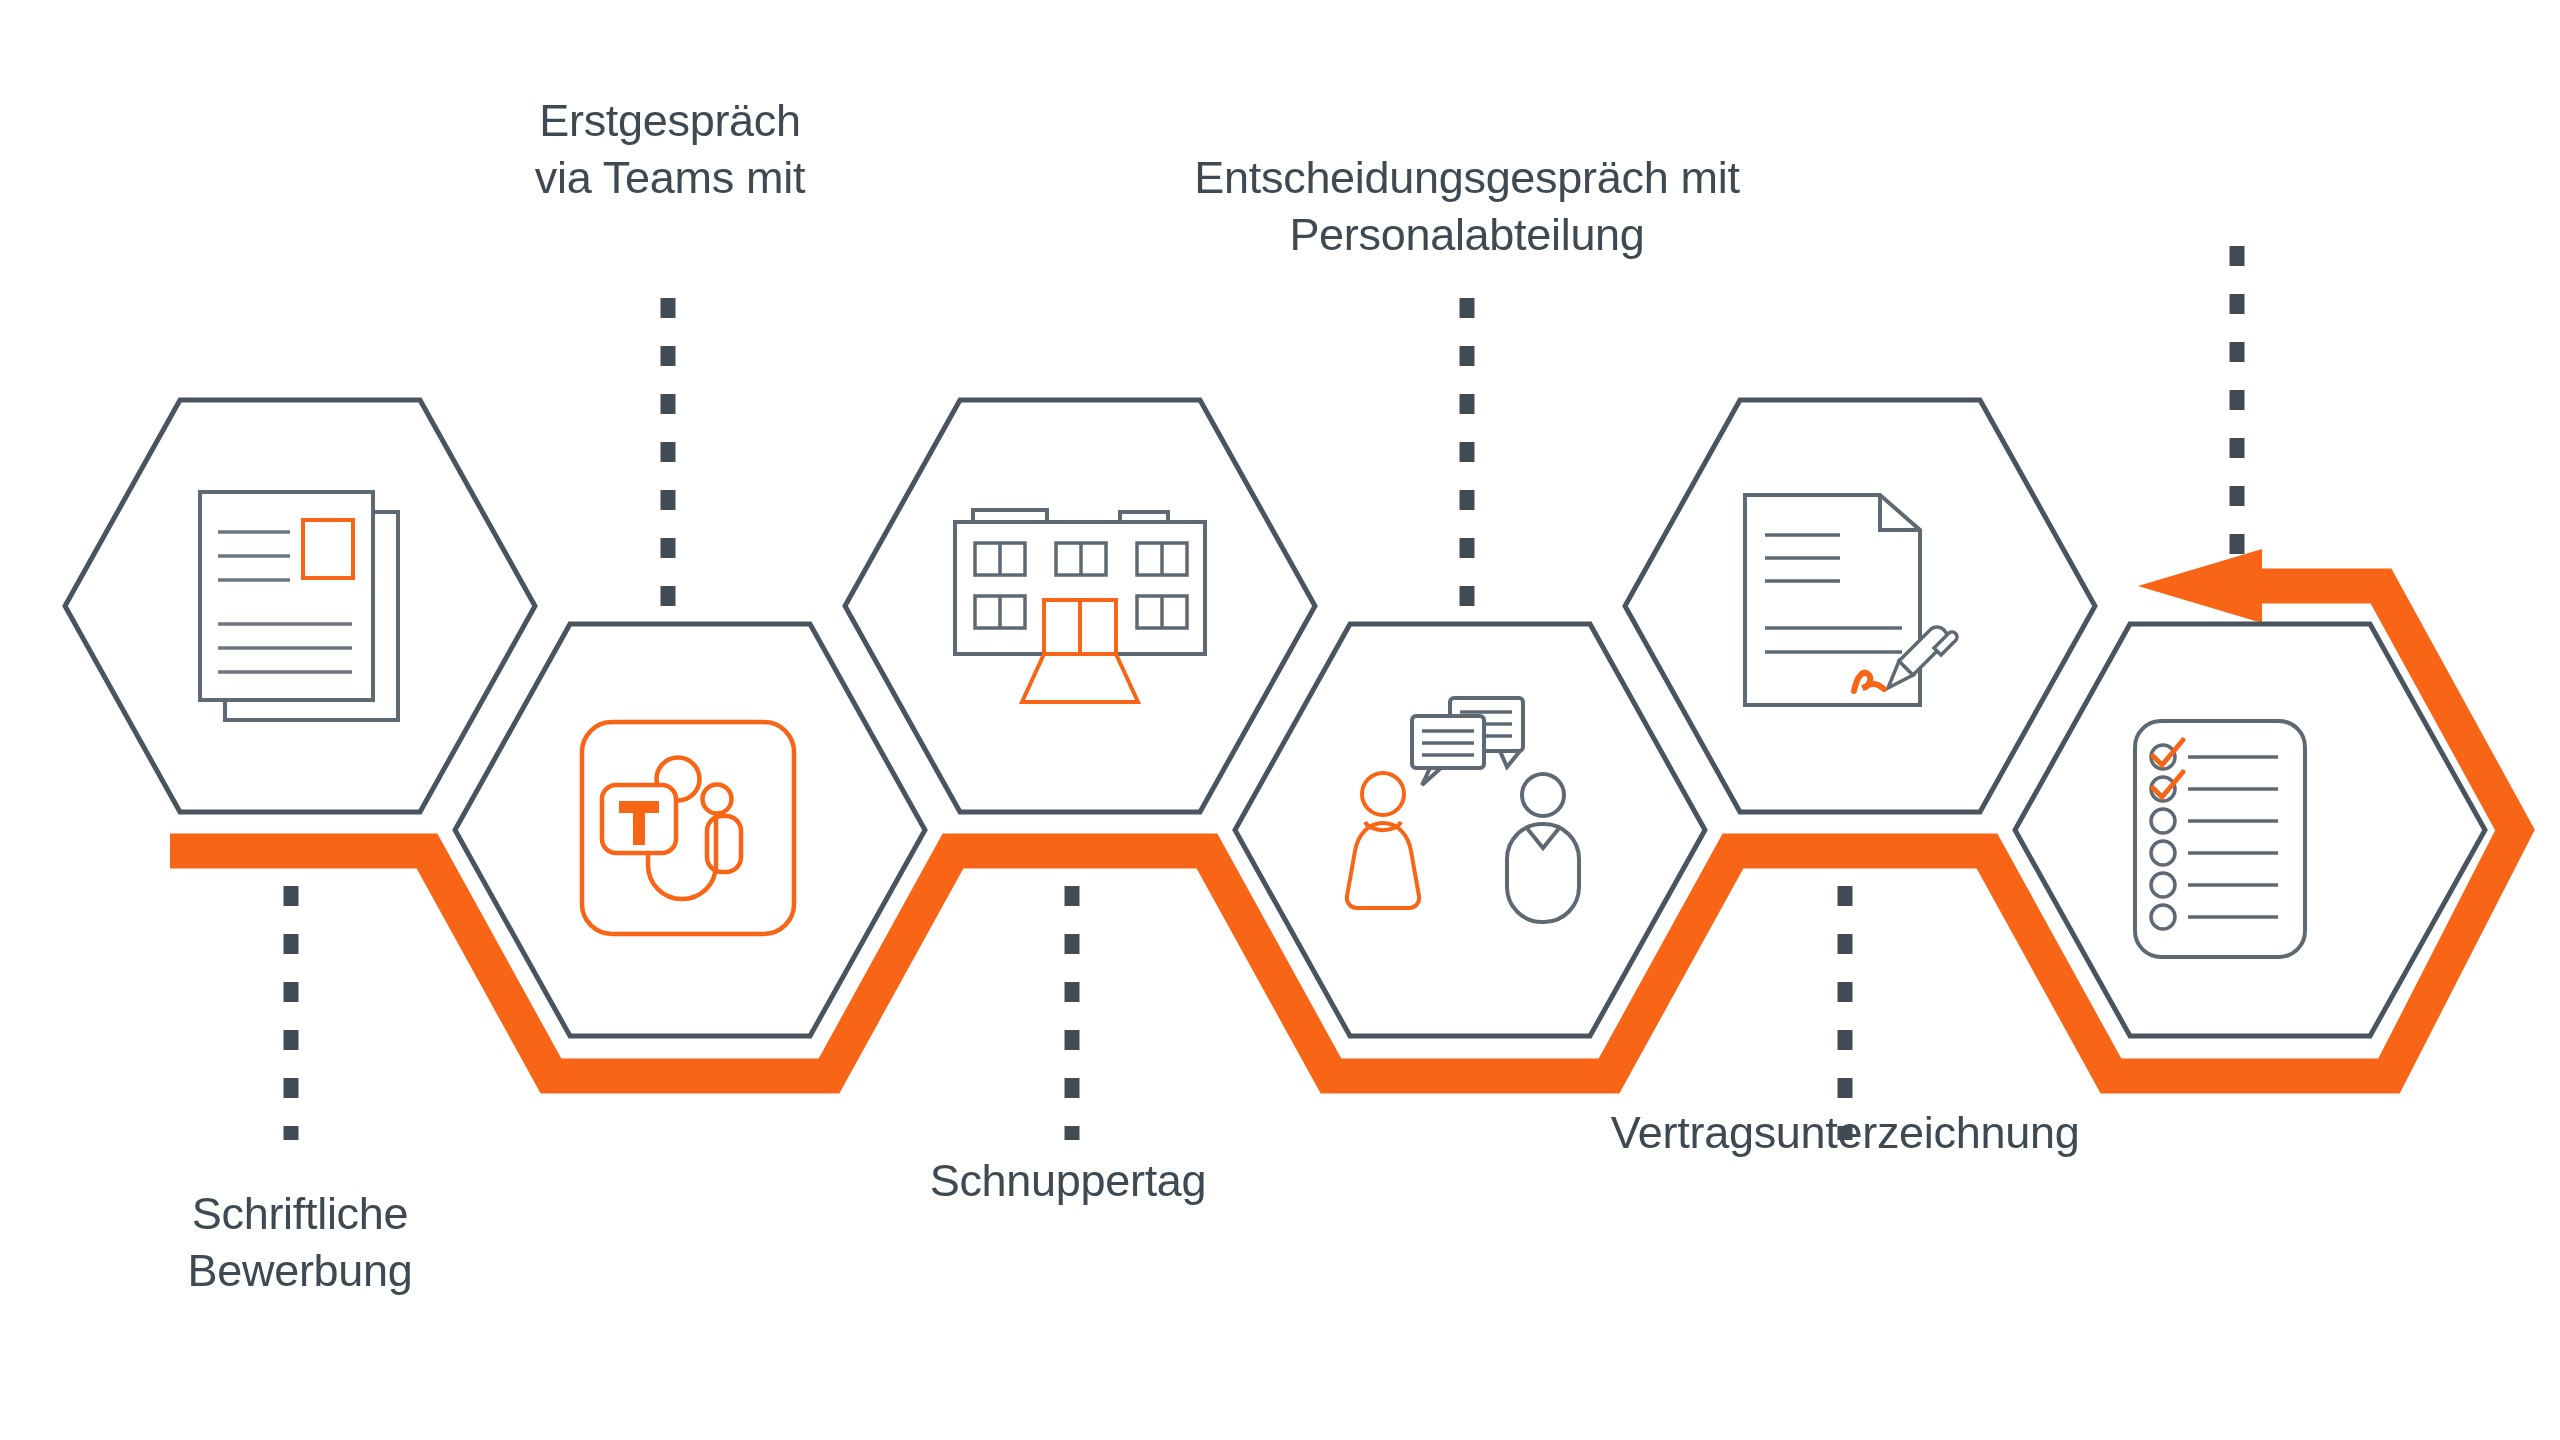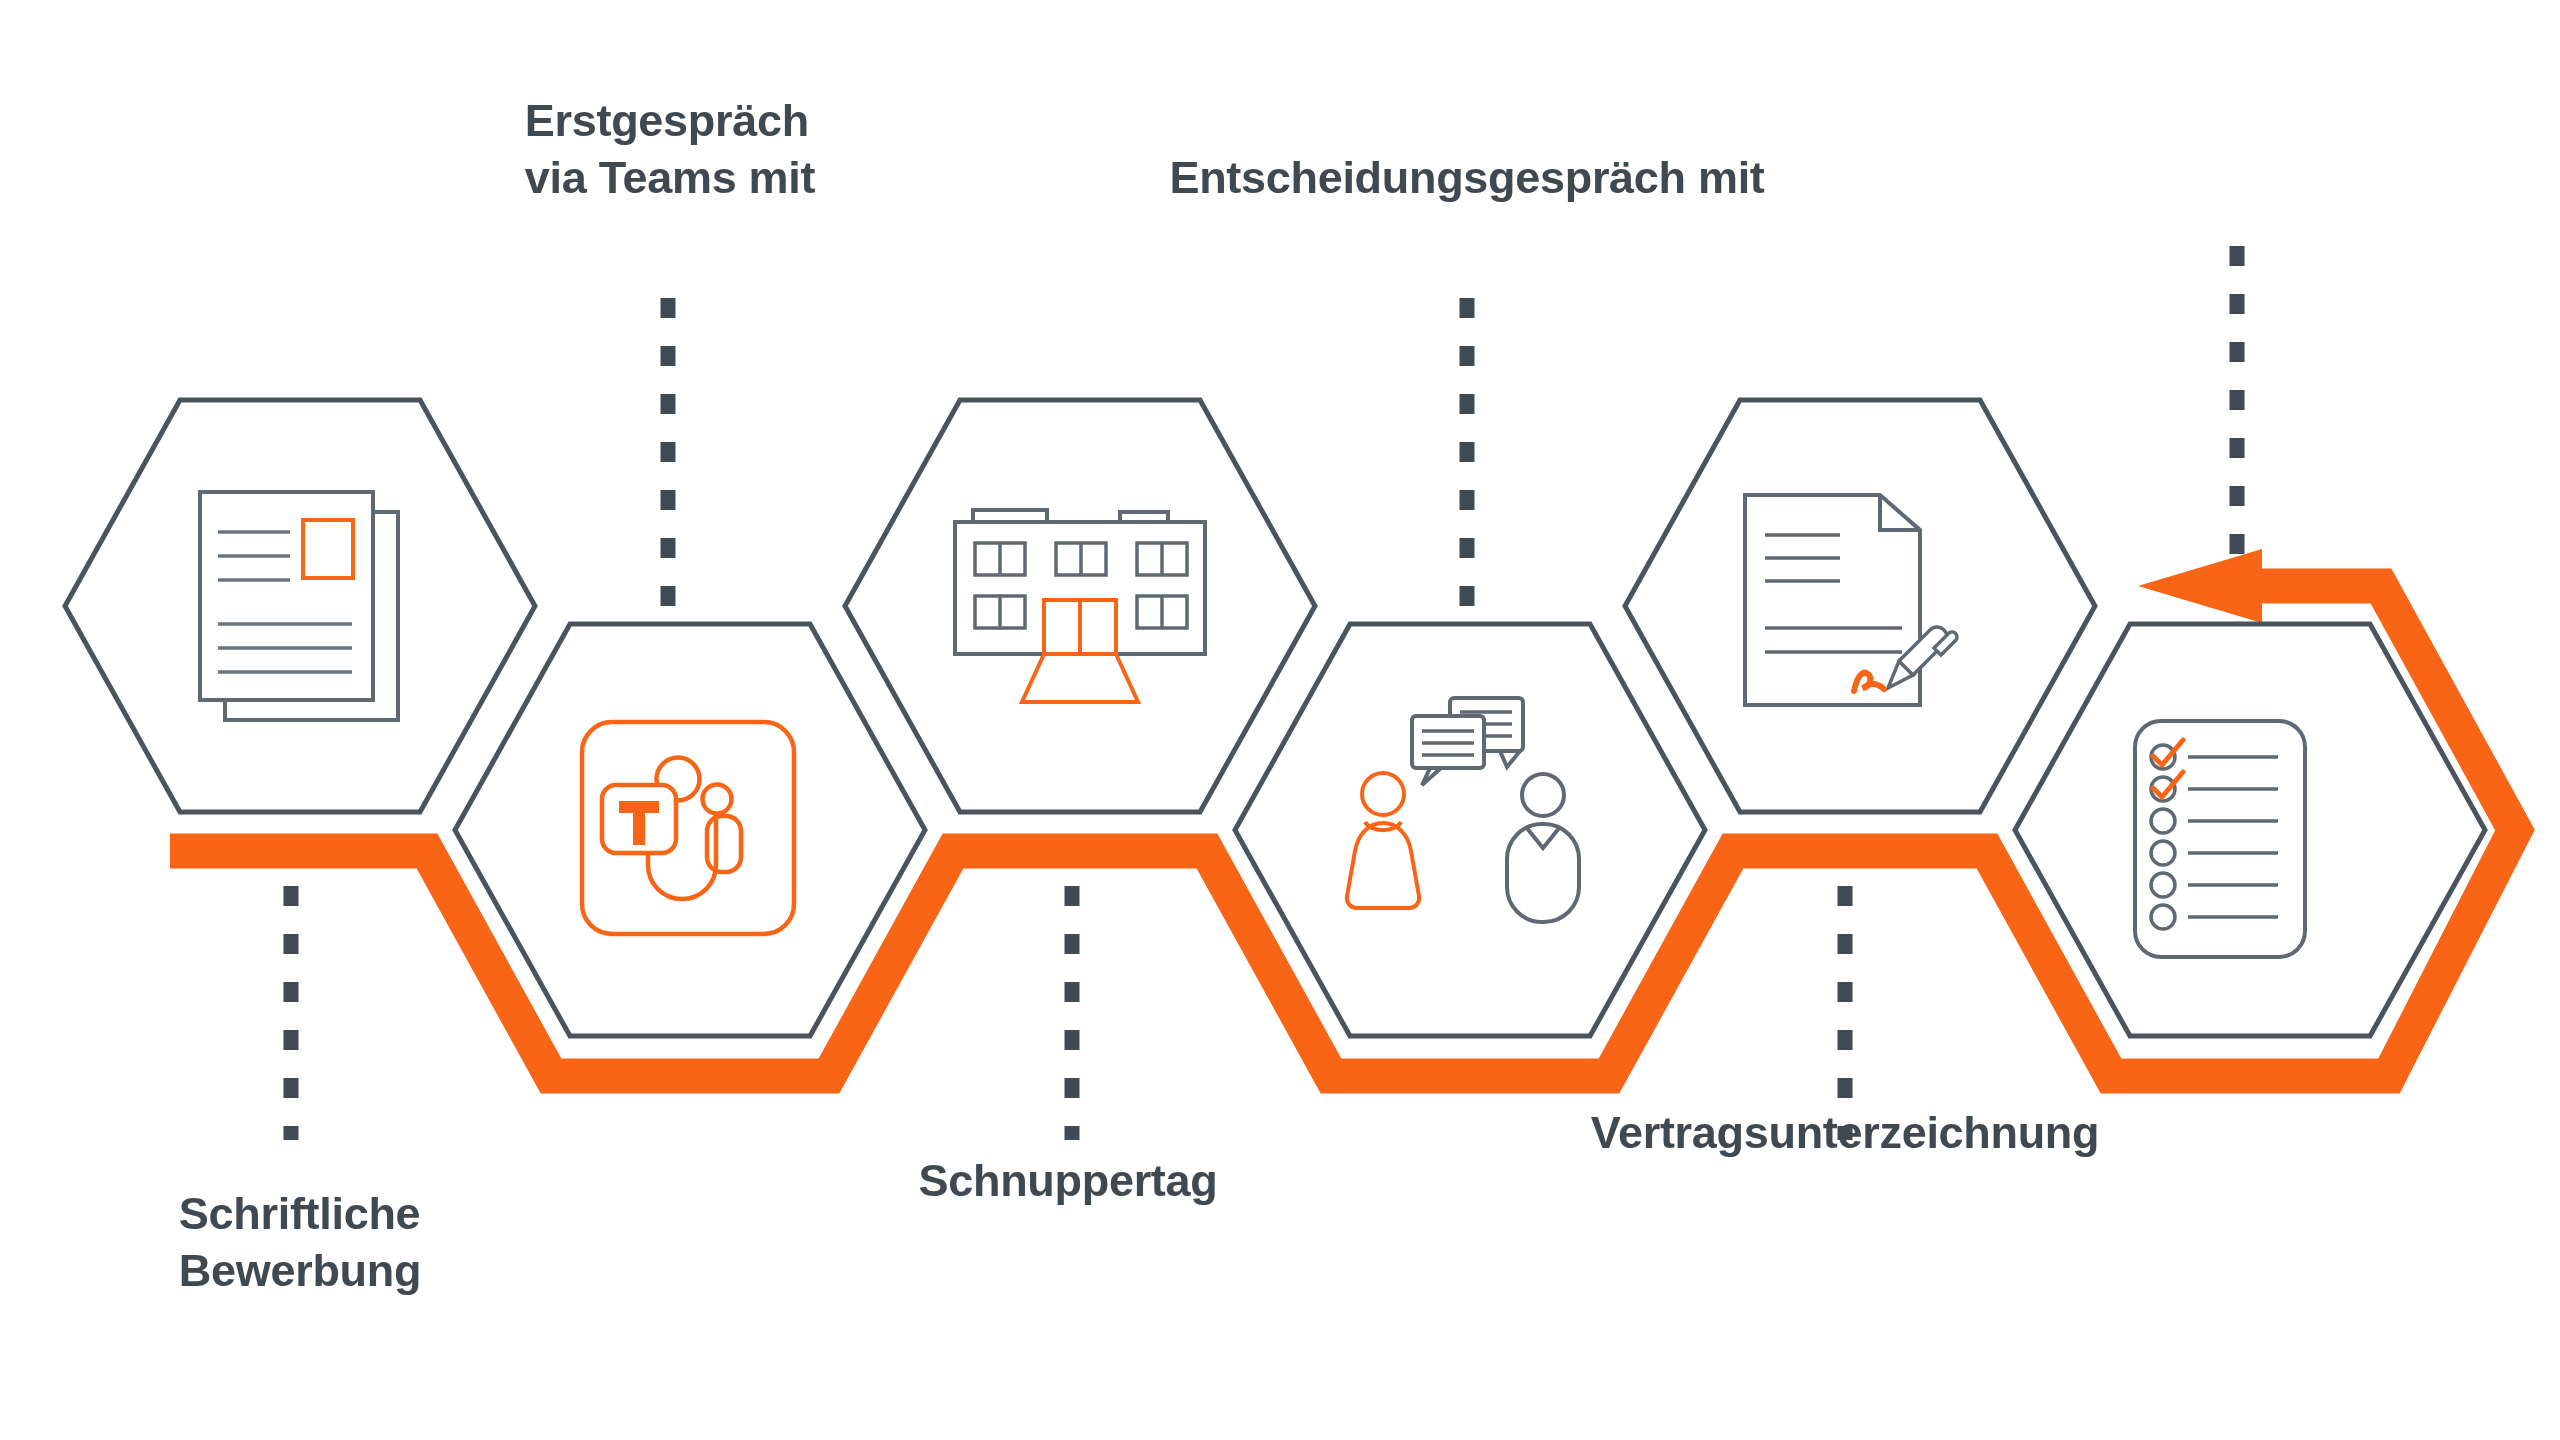--- a/index.html
+++ b/index.html
@@ -7,21 +7,22 @@
     position:relative;
     width:2560px;height:1440px;
     background:#ffffff;
     overflow:hidden;
     font-family:"Liberation Sans", sans-serif;
   }
   #diagram-svg{position:absolute;left:0;top:0;width:2560px;height:1440px;}
   .label{
     position:absolute;
     transform:translateX(-50%);
-    font-weight:bold;
+    text-align:center;
+    font-weight:normal;
     font-size:45px;
     line-height:57px;
     color:#3F4952;
     white-space:nowrap;
     letter-spacing:-0.3px;
   }
   .label .line{display:block;}
 </style>
 </head>
 <body>
@@ -193,20 +194,21 @@
     <span class="line">Erstgespräch</span>
     <span class="line">via Teams mit</span>
   </div>
 
   <div class="label" style="left:1068px;top:1152px;">
     <span class="line">Schnuppertag</span>
   </div>
 
   <div class="label" style="left:1467px;top:149px;">
     <span class="line">Entscheidungsgespräch mit</span>
+    <span class="line">Personalabteilung</span>
   </div>
 
   <div class="label" style="left:1845px;top:1104px;">
     <span class="line">Vertragsunterzeichnung</span>
   </div>
 
 
 </div>
 
 </body></html>

